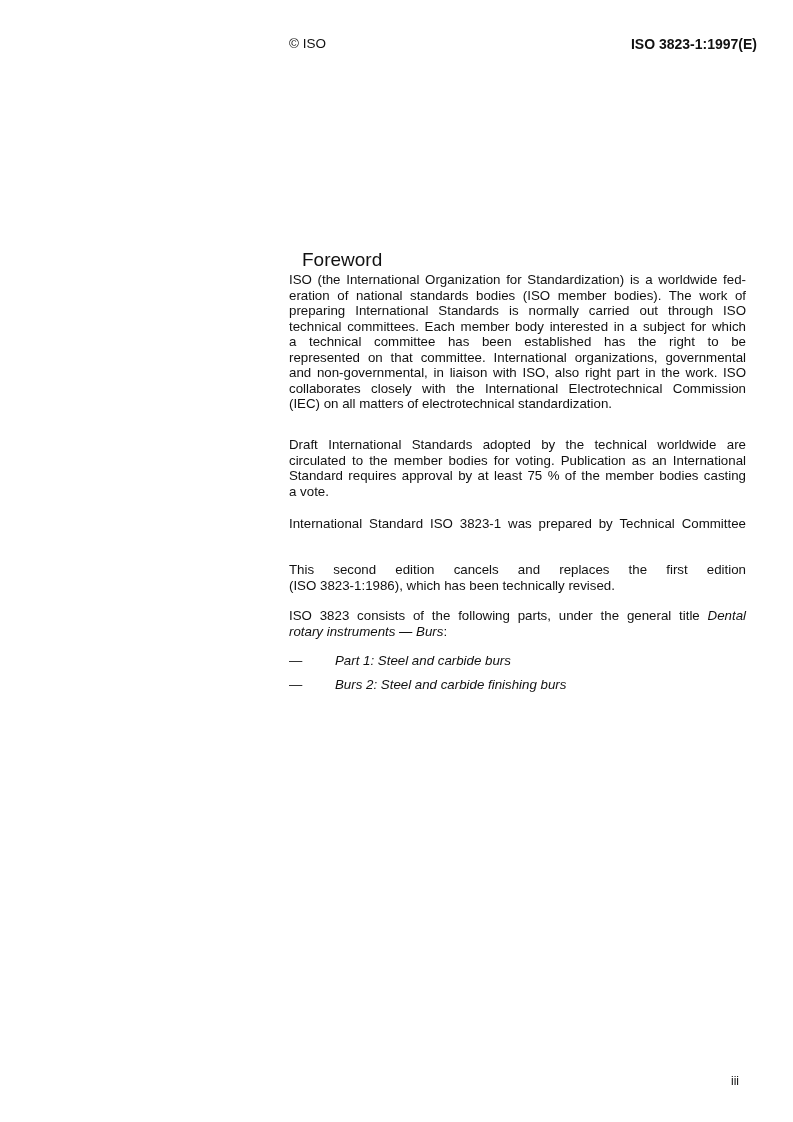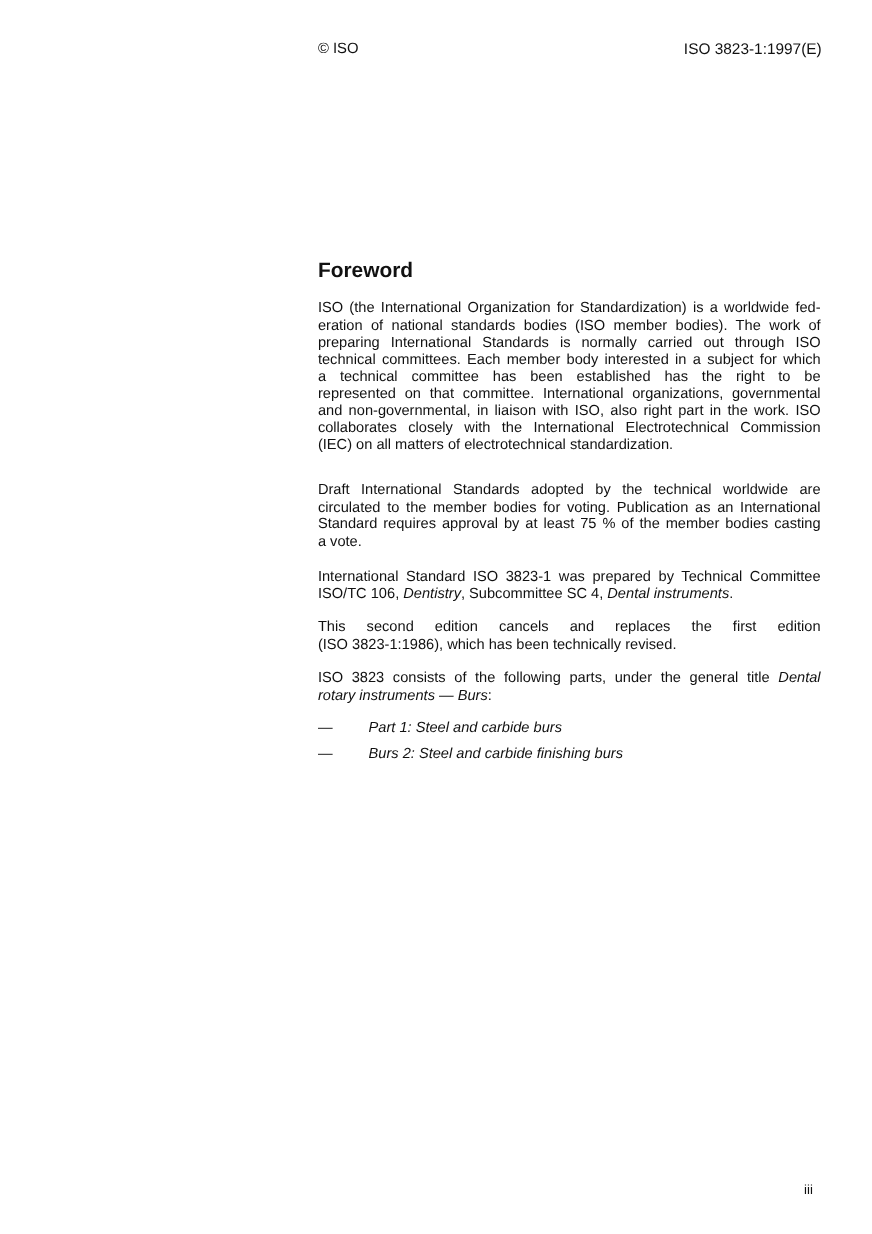--- a/index.html
+++ b/index.html
@@ -1,21 +1,21 @@
 <!DOCTYPE html>
 <html><head>
 <meta charset="utf-8">
 <style>
   html, body { margin: 0; padding: 0; background: #ffffff; }
   body { width: 793px; height: 1122px; position: relative; overflow: hidden;
          font-family: "Liberation Sans", sans-serif; color: #111111; }
   .hdr { position: absolute; top: 36px; font-size: 13.5px; }
   .hdr-left { left: 289px; }
-  .hdr-right { right: 46px; font-weight: normal; font-size: 14px; }
-  .title { position: absolute; left: 289px; top: 236px; font-size: 19px; font-weight: bold; margin: 0; }
+  .hdr-right { right: 36px; font-weight: bold; font-size: 14px; }
+  .title { position: absolute; left: 289px; top: 236px; font-size: 19px; font-weight: normal; margin: 13px; }
   .para { position: absolute; left: 289px; width: 457px; font-size: 13.3px; line-height: 15.5px; margin: 0; }
   .line { display: block; text-align: justify; text-align-last: justify; white-space: nowrap; height: 15.5px; }
   .line.last { text-align-last: left; }
   i { font-style: italic; }
   .list-item { position: absolute; left: 289px; font-size: 13.3px; line-height: 15.5px; }
   .dash { position: absolute; left: 0; }
   .litem-text { position: absolute; left: 46px; white-space: nowrap; font-style: italic; }
   .pageno { position: absolute; left: 731px; top: 1074px; font-size: 12px; }
 </style>
 </head>
@@ -40,21 +40,20 @@
 
 <div class="para" style="top:437px;">
   <span class="line">Draft International Standards adopted by the technical worldwide are</span>
   <span class="line">circulated to the member bodies for voting. Publication as an International</span>
   <span class="line">Standard requires approval by at least 75 % of the member bodies casting</span>
   <span class="line last">a vote.</span>
 </div>
 
 <div class="para" style="top:516px;">
   <span class="line">International Standard ISO 3823-1 was prepared by Technical Committee</span>
-  <span class="line last"><span>ISO/TC 106, </span><i>Dentistry</i><span>, Subcommittee SC 4, </span><i>Dental instruments</i><span>.</span></span>
 </div>
 
 <div class="para" style="top:562px;">
   <span class="line">This second edition cancels and replaces the first edition</span>
   <span class="line last">(ISO 3823-1:1986), which has been technically revised.</span>
 </div>
 
 <div class="para" style="top:608px;">
   <span class="line"><span>ISO 3823 consists of the following parts, under the general title </span><i>Dental</i></span>
   <span class="line last"><i>rotary instruments — Burs</i><span>:</span></span>

